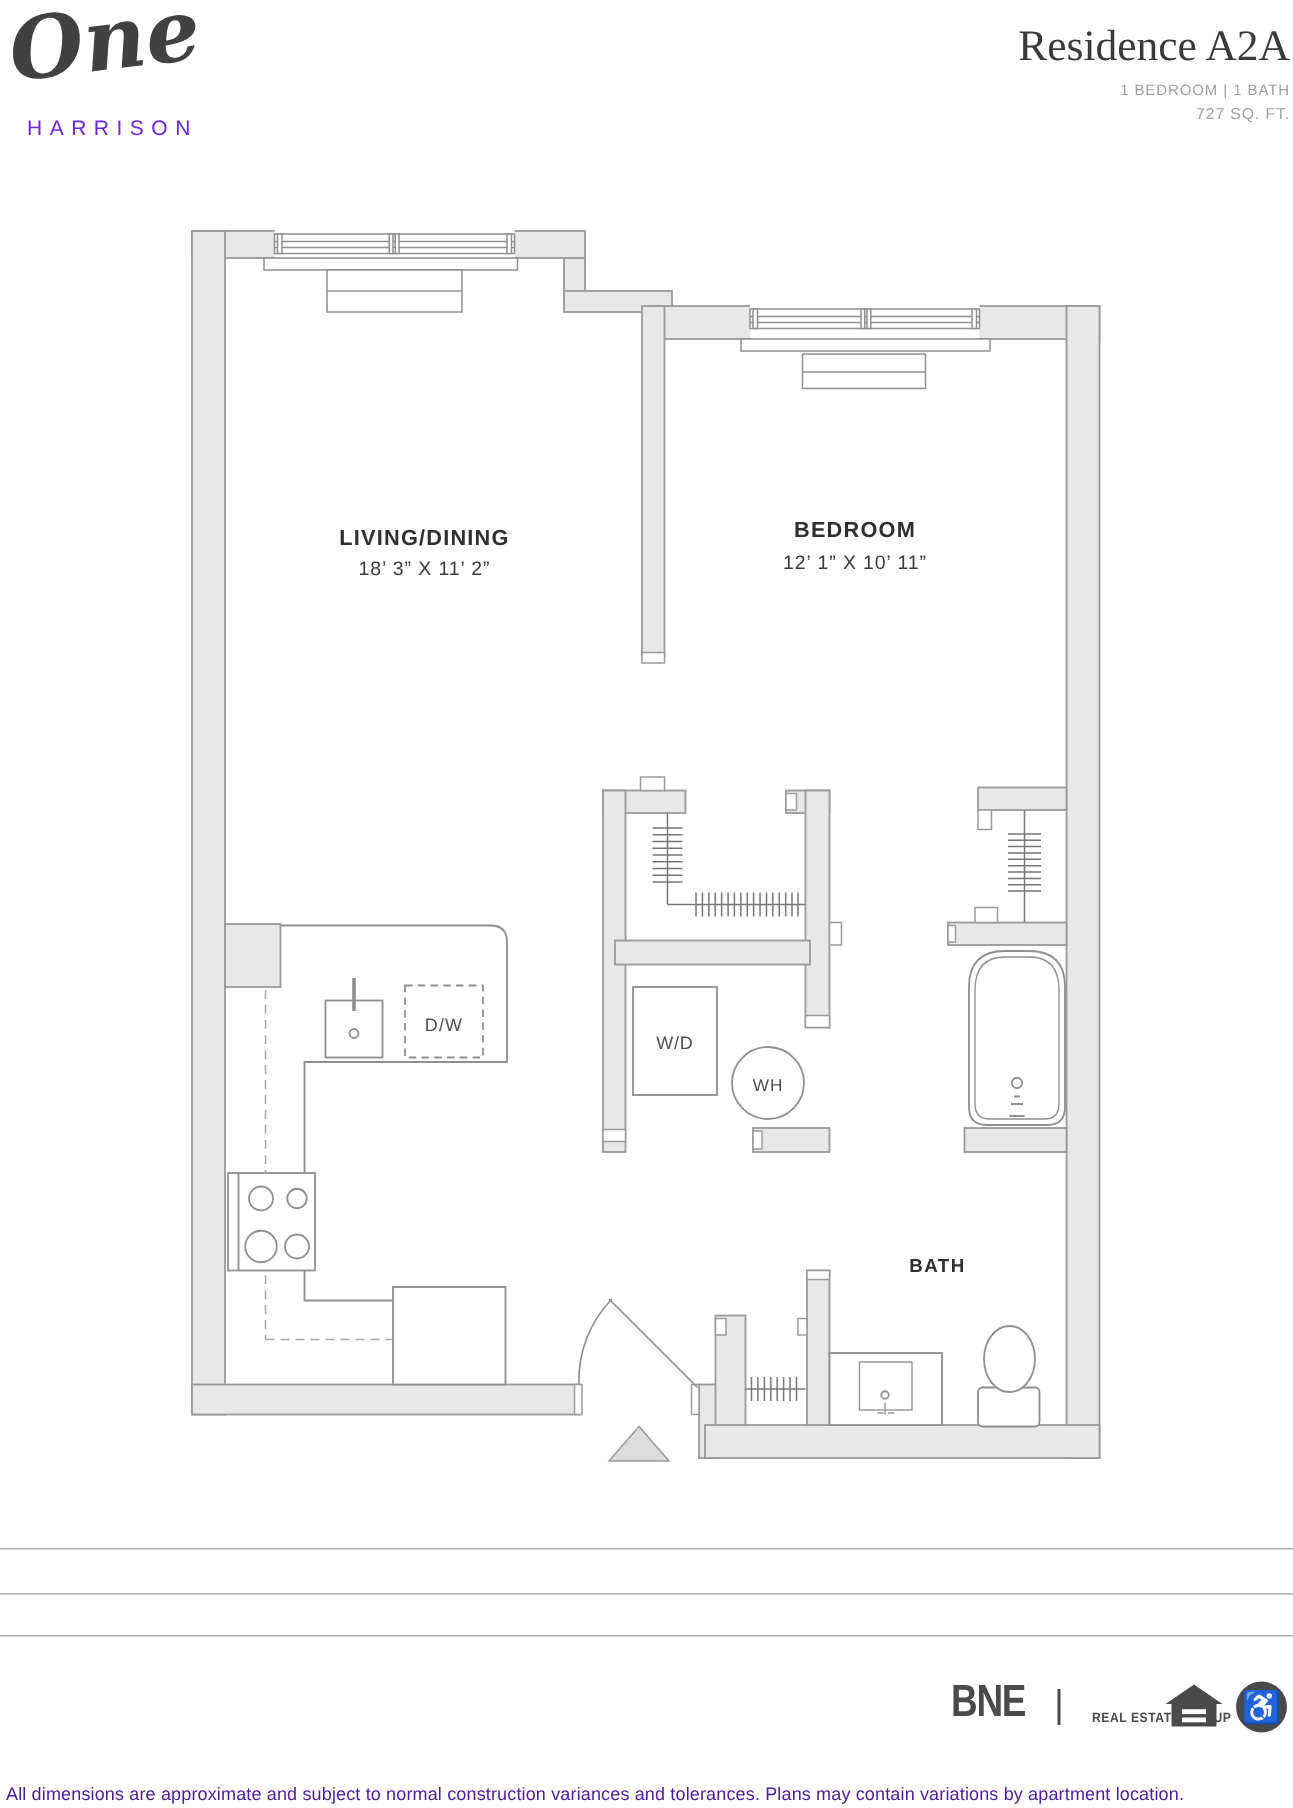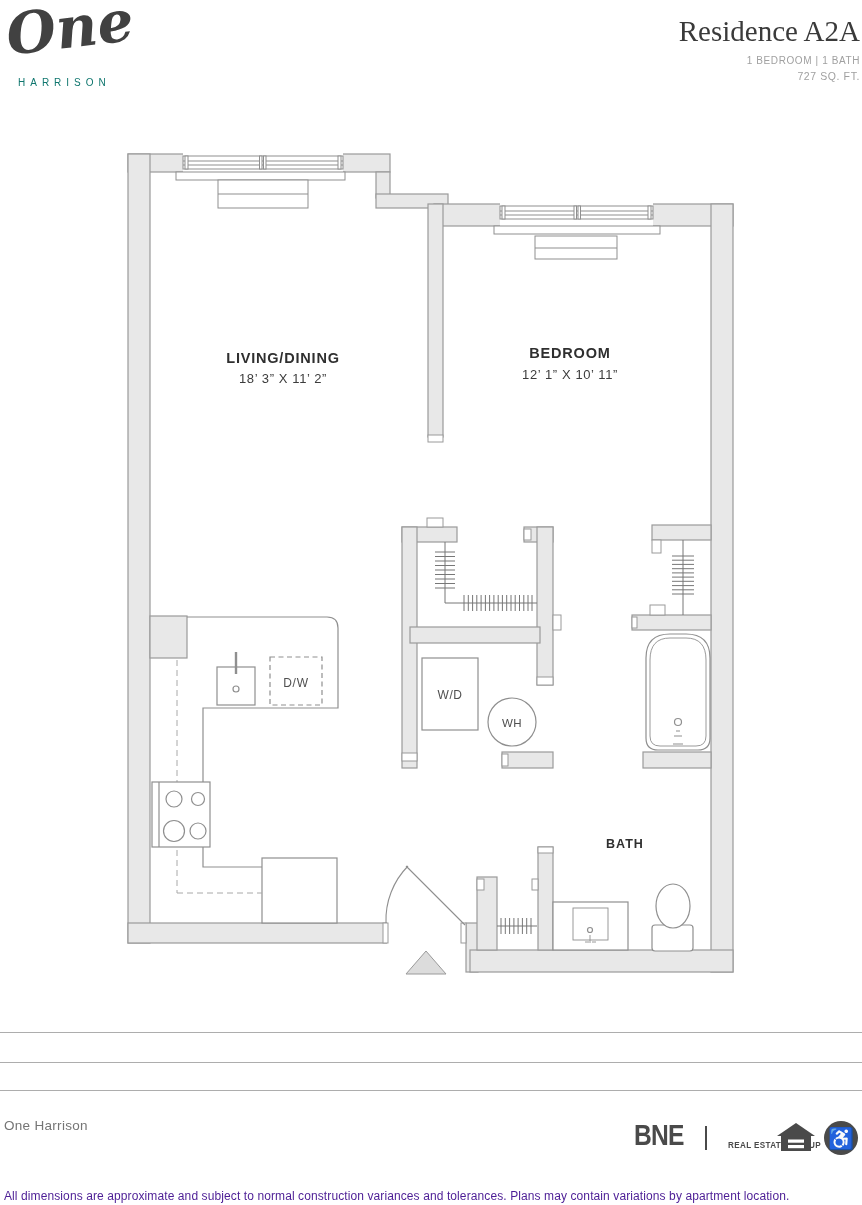--- a/index.html
+++ b/index.html
@@ -1,20 +1,20 @@
 <!DOCTYPE html>
 <html><head>
 <meta charset="utf-8">
 <style>
   html,body{margin:0;padding:0;background:#fff;}
   body{width:862px;height:1205px;position:relative;font-family:"Liberation Sans",sans-serif;overflow:hidden;}
   .abs{position:absolute;}
   
   .logo-script{font-family:"DejaVu Serif",serif;font-style:italic;font-weight:bold;font-size:57px;color:#414141;transform:rotate(-7deg);transform-origin:left bottom;line-height:1;}
-  .logo-sub{font-size:10px;letter-spacing:5px;color:#0f766e;margin-top:14px;margin-left:8px;}
+  .logo-sub{font-size:14px;letter-spacing:5px;color:#6d28d9;margin-top:14px;margin-left:8px;}
   .res-title{font-family:"Liberation Serif",serif;font-size:29px;color:#3a3a3a;line-height:1.1;}
   .res-sub{font-size:10px;color:#a0a0a0;letter-spacing:.6px;margin-top:7px;}
   .res-sub2{font-size:10.5px;color:#a0a0a0;letter-spacing:.6px;margin-top:4px;}
   .hr{position:absolute;left:0;width:862px;height:1px;background:#adadad;}
   
   .foot-txt{font-size:13.5px;color:#757575;letter-spacing:.3px;}
   .disclaimer{font-size:12px;color:#4c1d95;letter-spacing:.1px;}
   .bne-wrap{display:flex;align-items:flex-end;gap:21px;}
   .bne-main{font-size:30px;font-weight:800;color:#4a4a4a;letter-spacing:-1px;transform:scaleX(.82);transform-origin:left center;line-height:1;}
   .bne-bar{width:1.5px;height:24px;background:#4a4a4a;margin-left:-10px;}
@@ -191,21 +191,20 @@
     <text x="512" y="727" font-size="11.5" fill="#4f4f4f" letter-spacing="0.5">WH</text>
     <text x="296" y="687" font-size="12" fill="#4f4f4f" letter-spacing="0.8">D/W</text>
   </g>
 </svg>
 
 <div class="hr" style="top:1032px;"></div>
 <div class="hr" style="top:1062px;"></div>
 <div class="hr" style="top:1090px;"></div>
 
 <div class="abs" style="left:4px;top:1118px;">
-  <div class="foot-txt">One Harrison</div>
 </div>
 
 <div class="abs bne-wrap" style="left:634px;top:1120px;">
   <div class="bne-main">BNE</div>
   <div class="bne-bar"></div>
   <div class="bne-sub">REAL ESTATE GROUP</div>
 </div>
 
 <svg class="abs" style="left:776px;top:1122px;" width="40" height="32" viewBox="0 0 40 32">
   <polygon points="20,1 1,14 39,14" fill="#4a4a4a"></polygon>

